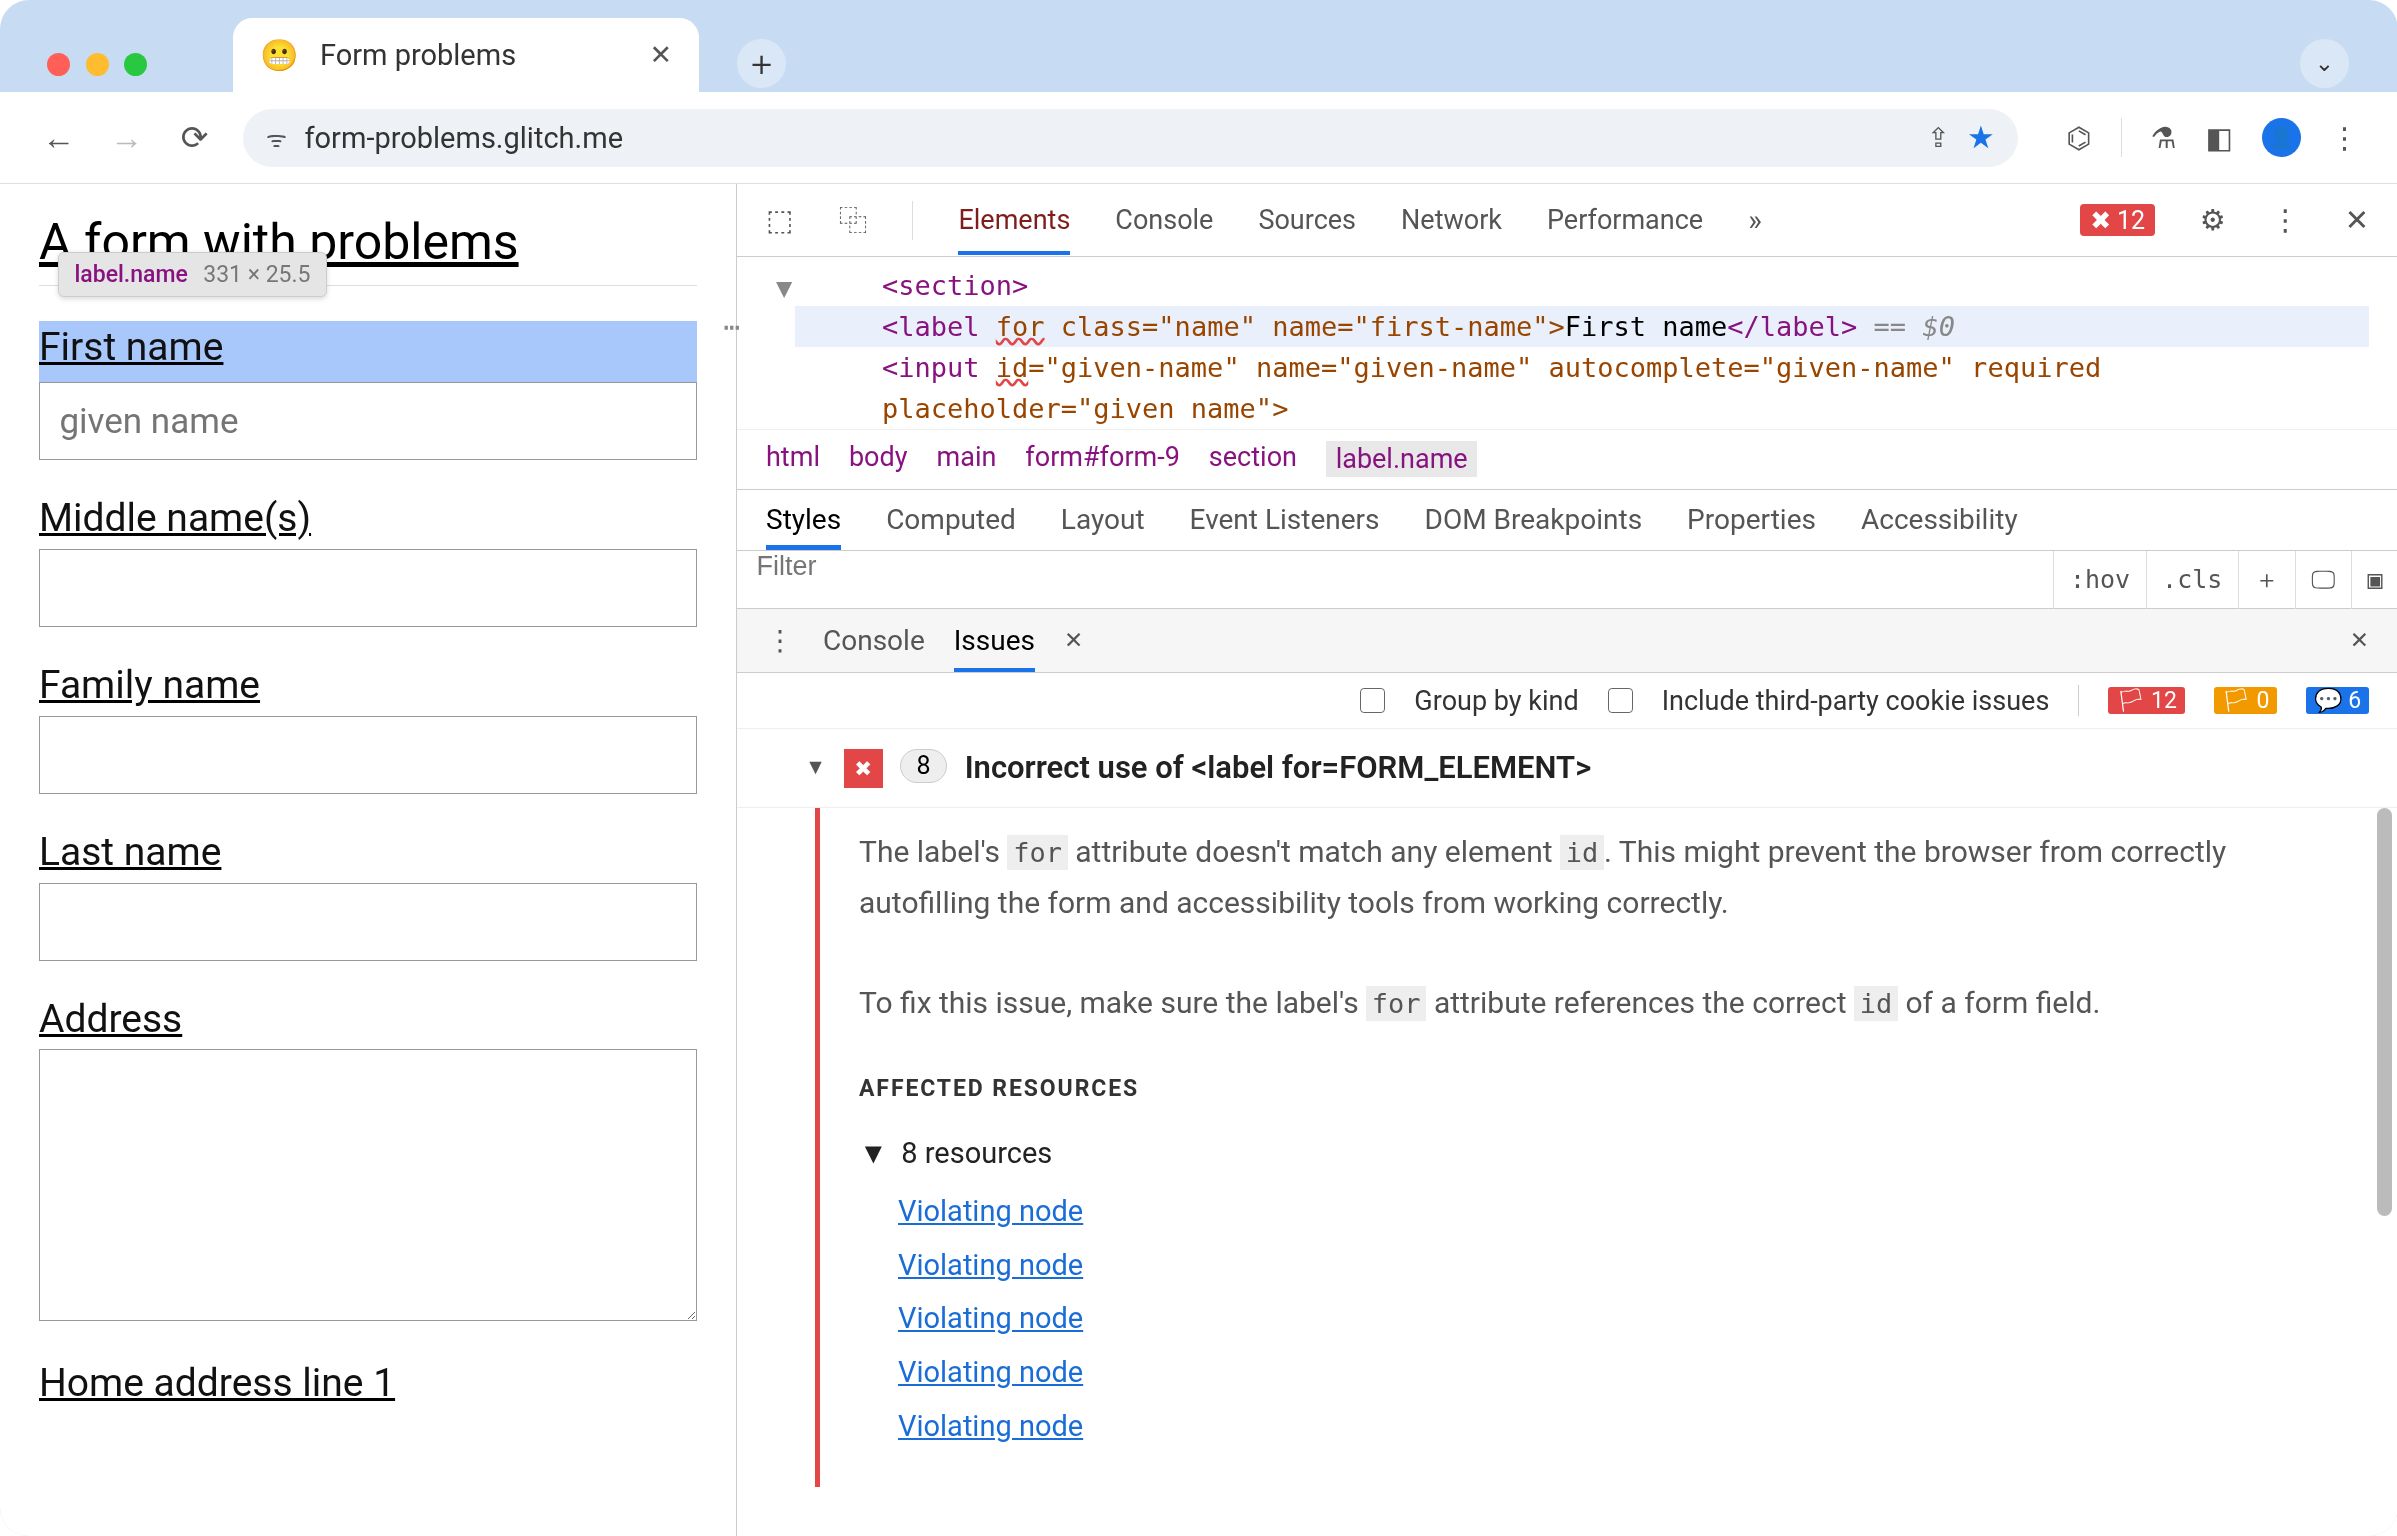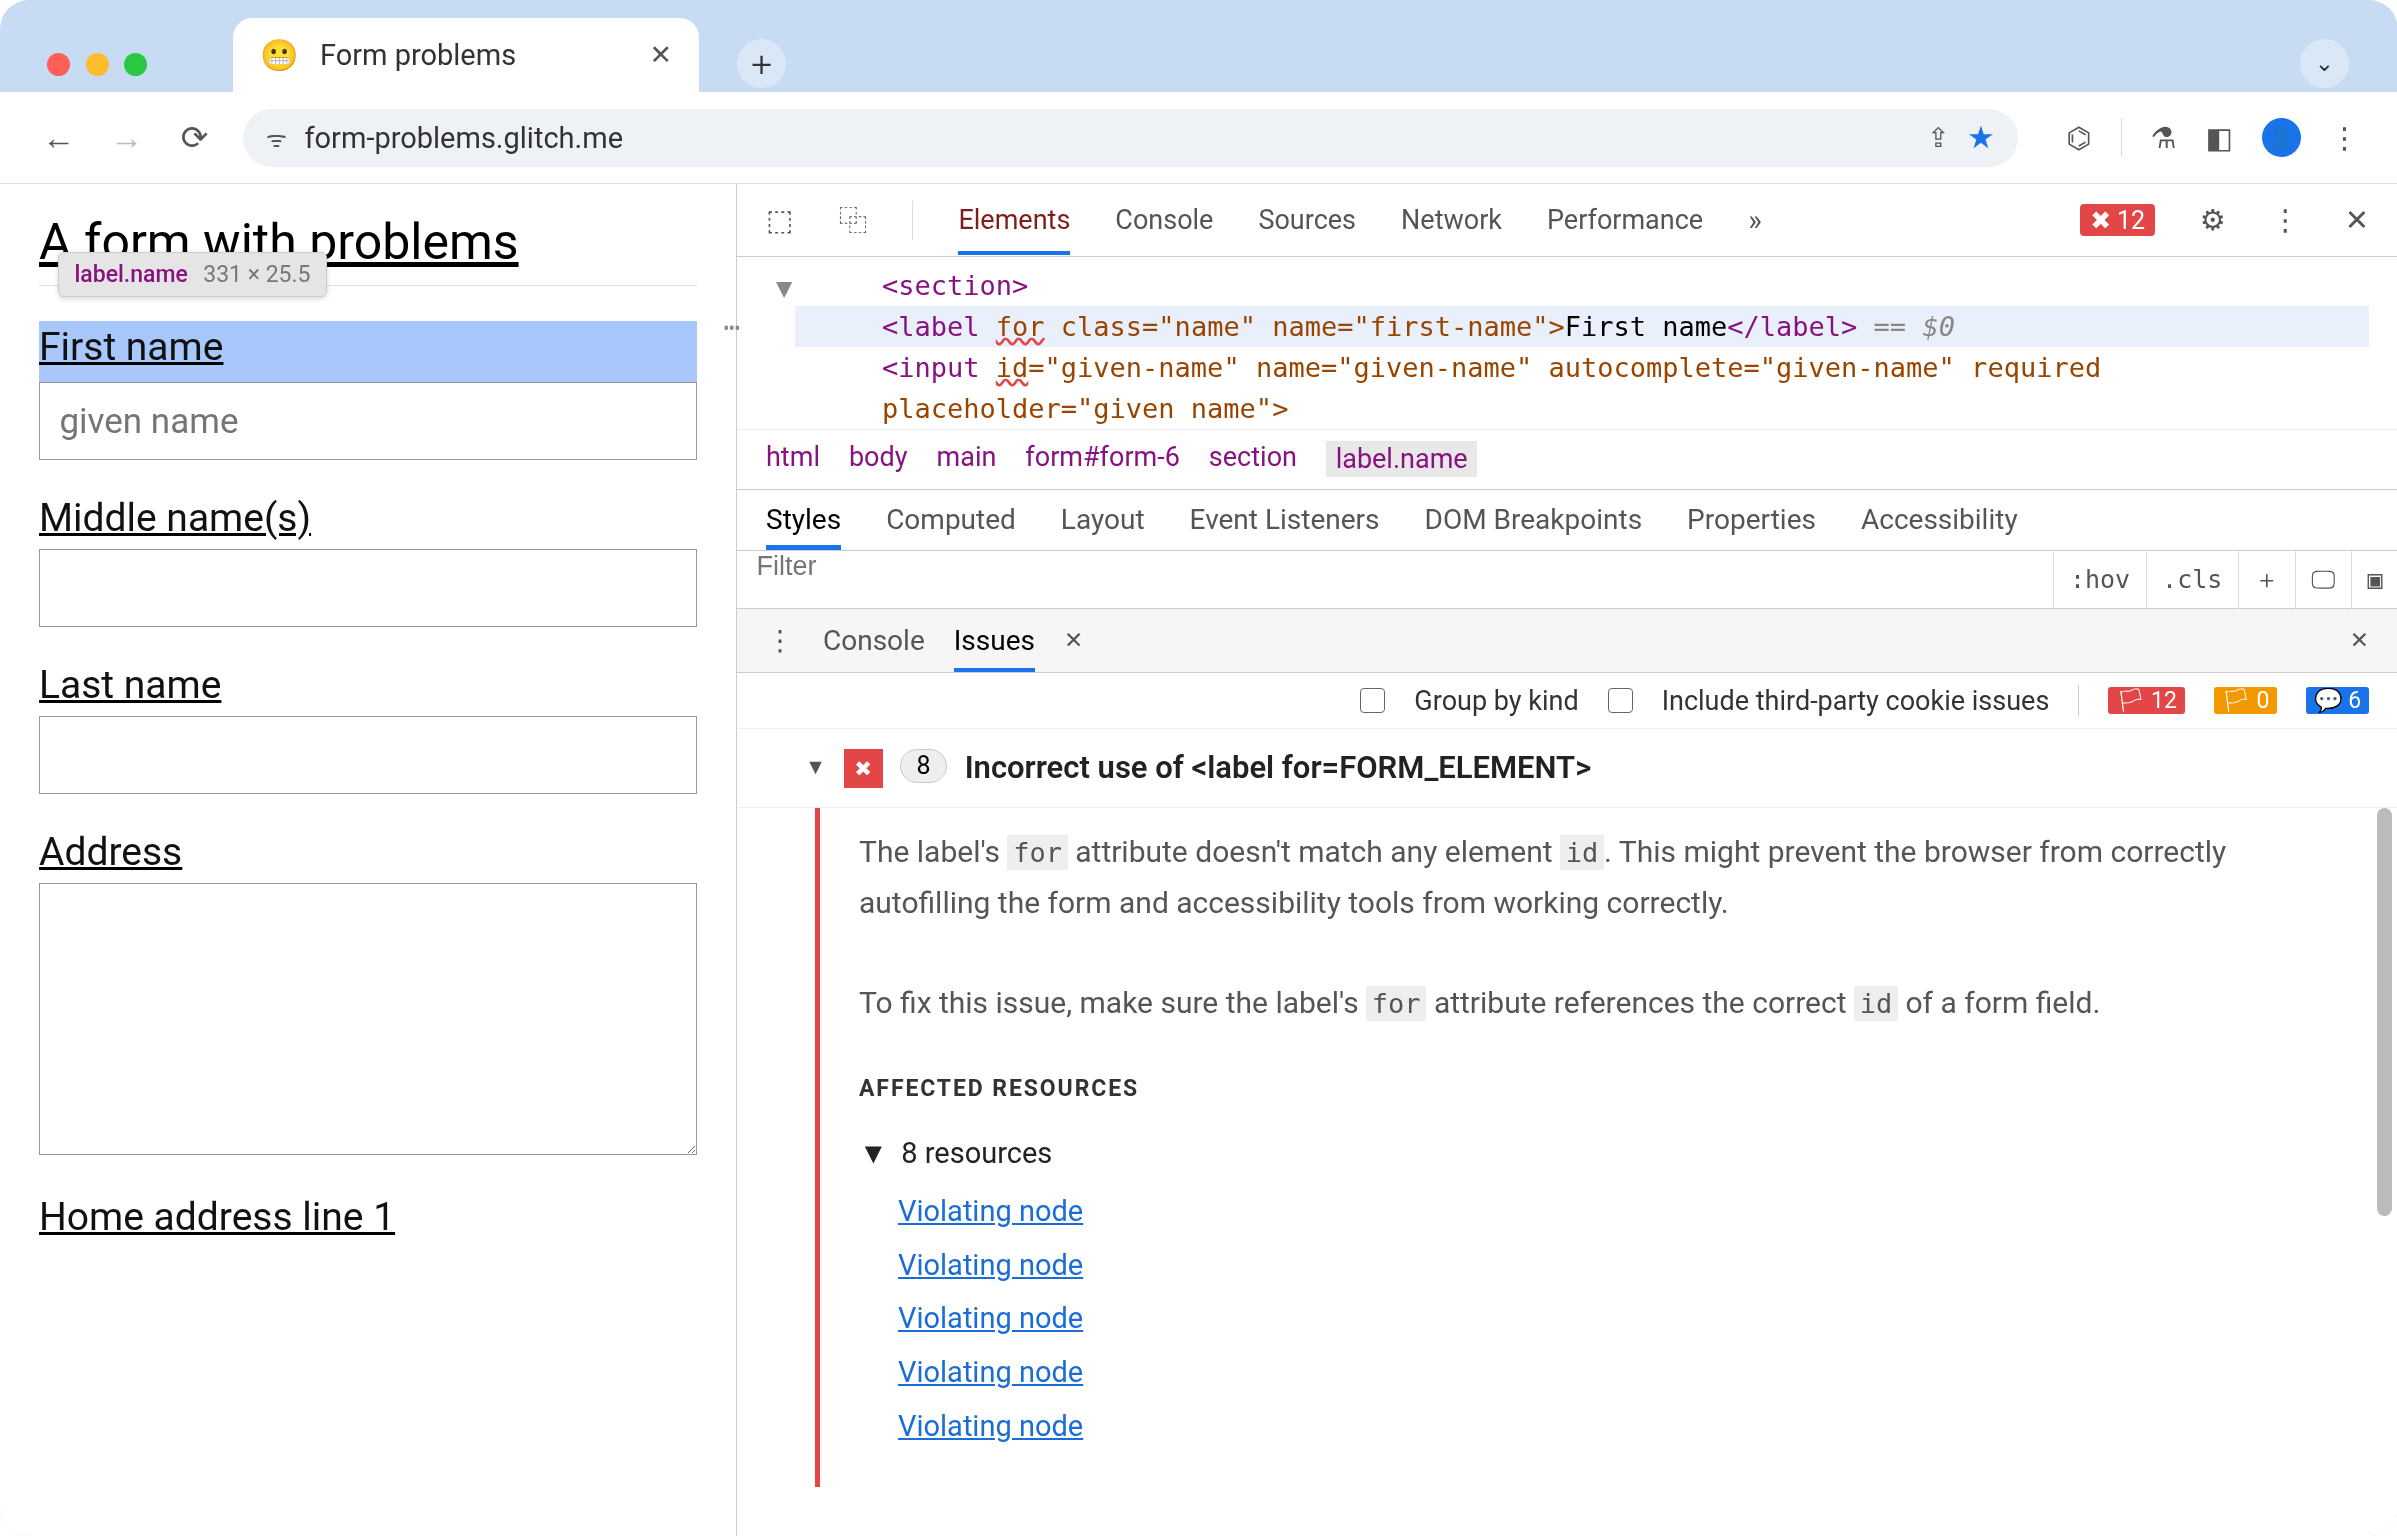--- a/index.html
+++ b/index.html
@@ -141,20 +141,24 @@
         <span class="first-lbl">
             <label>First name</label>
           </span>
         <input placeholder="given name" style="">
       </div>
       <div class="field">
         <label>Middle name(s)</label>
         <input style="">
       </div>
       <div class="field">
+        <label>Family name</label>
+        <input style="">
+      </div>
+      <div class="field">
         <label>Last name</label>
         <input style="">
       </div>
       <div class="field">
         <label>Address</label>
         <textarea style=""></textarea>
       </div>
       <div class="field">
         <label>Home address line 1</label>
       </div>
@@ -188,21 +192,21 @@
         <span class="line">
           <span class="tag">&lt;input </span><span class="attr err">id</span><span class="attr">="given-name" name="given-name" autocomplete="given-name" required</span>
         </span>
         <span class="line"><span class="attr">placeholder="given name"&gt;</span></span>
       </div>
 
       <div class="crumbs">
         <span>html</span>
         <span>body</span>
         <span>main</span>
-        <span>form#form-6</span>
+        <span>form#form-9</span>
         <span>section</span>
         <span class="last">label.name</span>
       </div>
 
       <div class="panels">
         <span class="active">Styles</span>
         <span>Computed</span>
         <span>Layout</span>
         <span>Event Listeners</span>
         <span>DOM Breakpoints</span>

